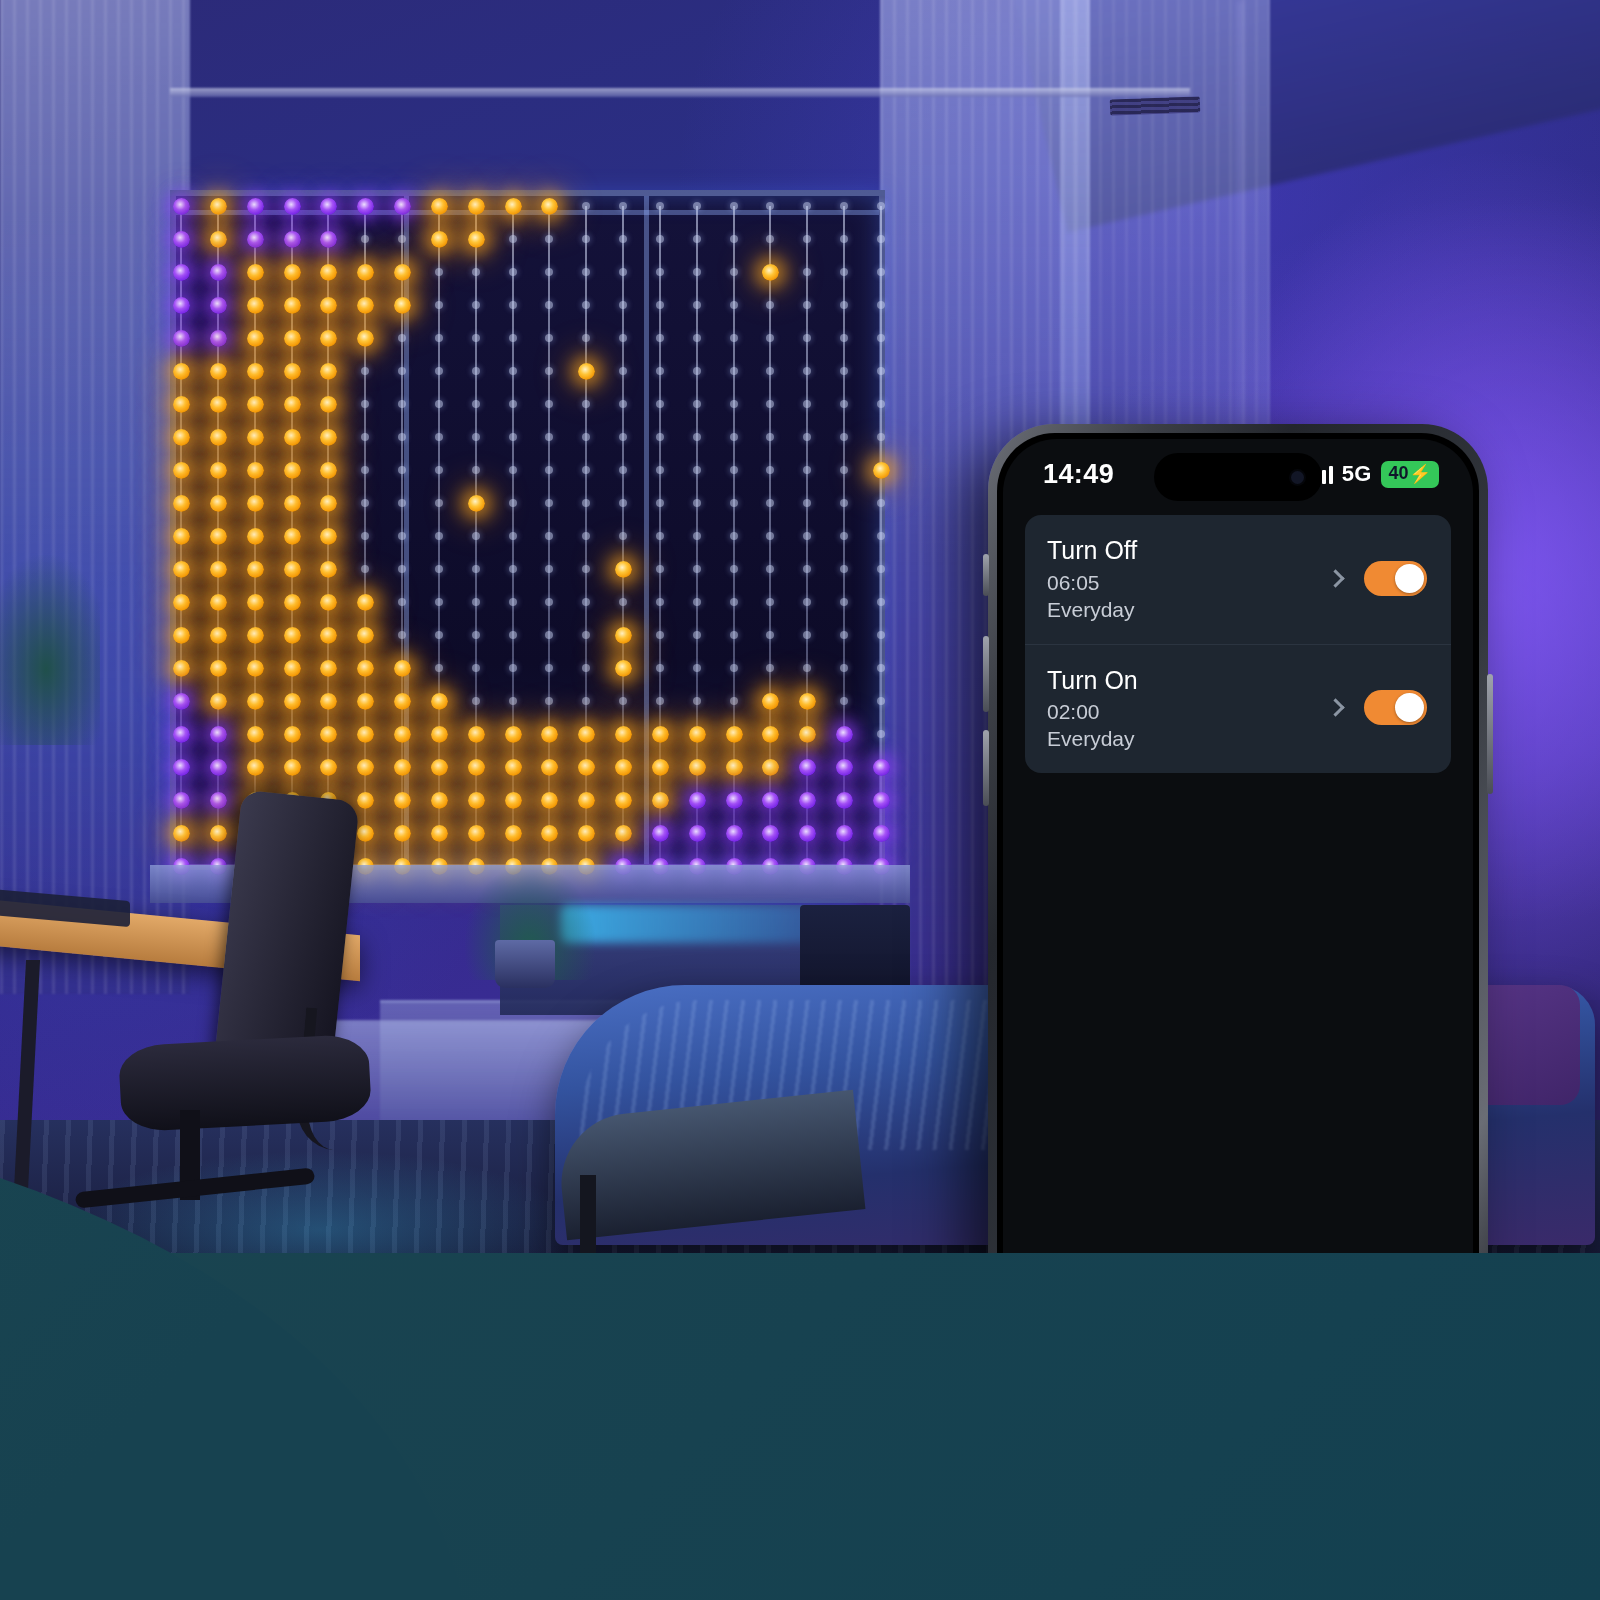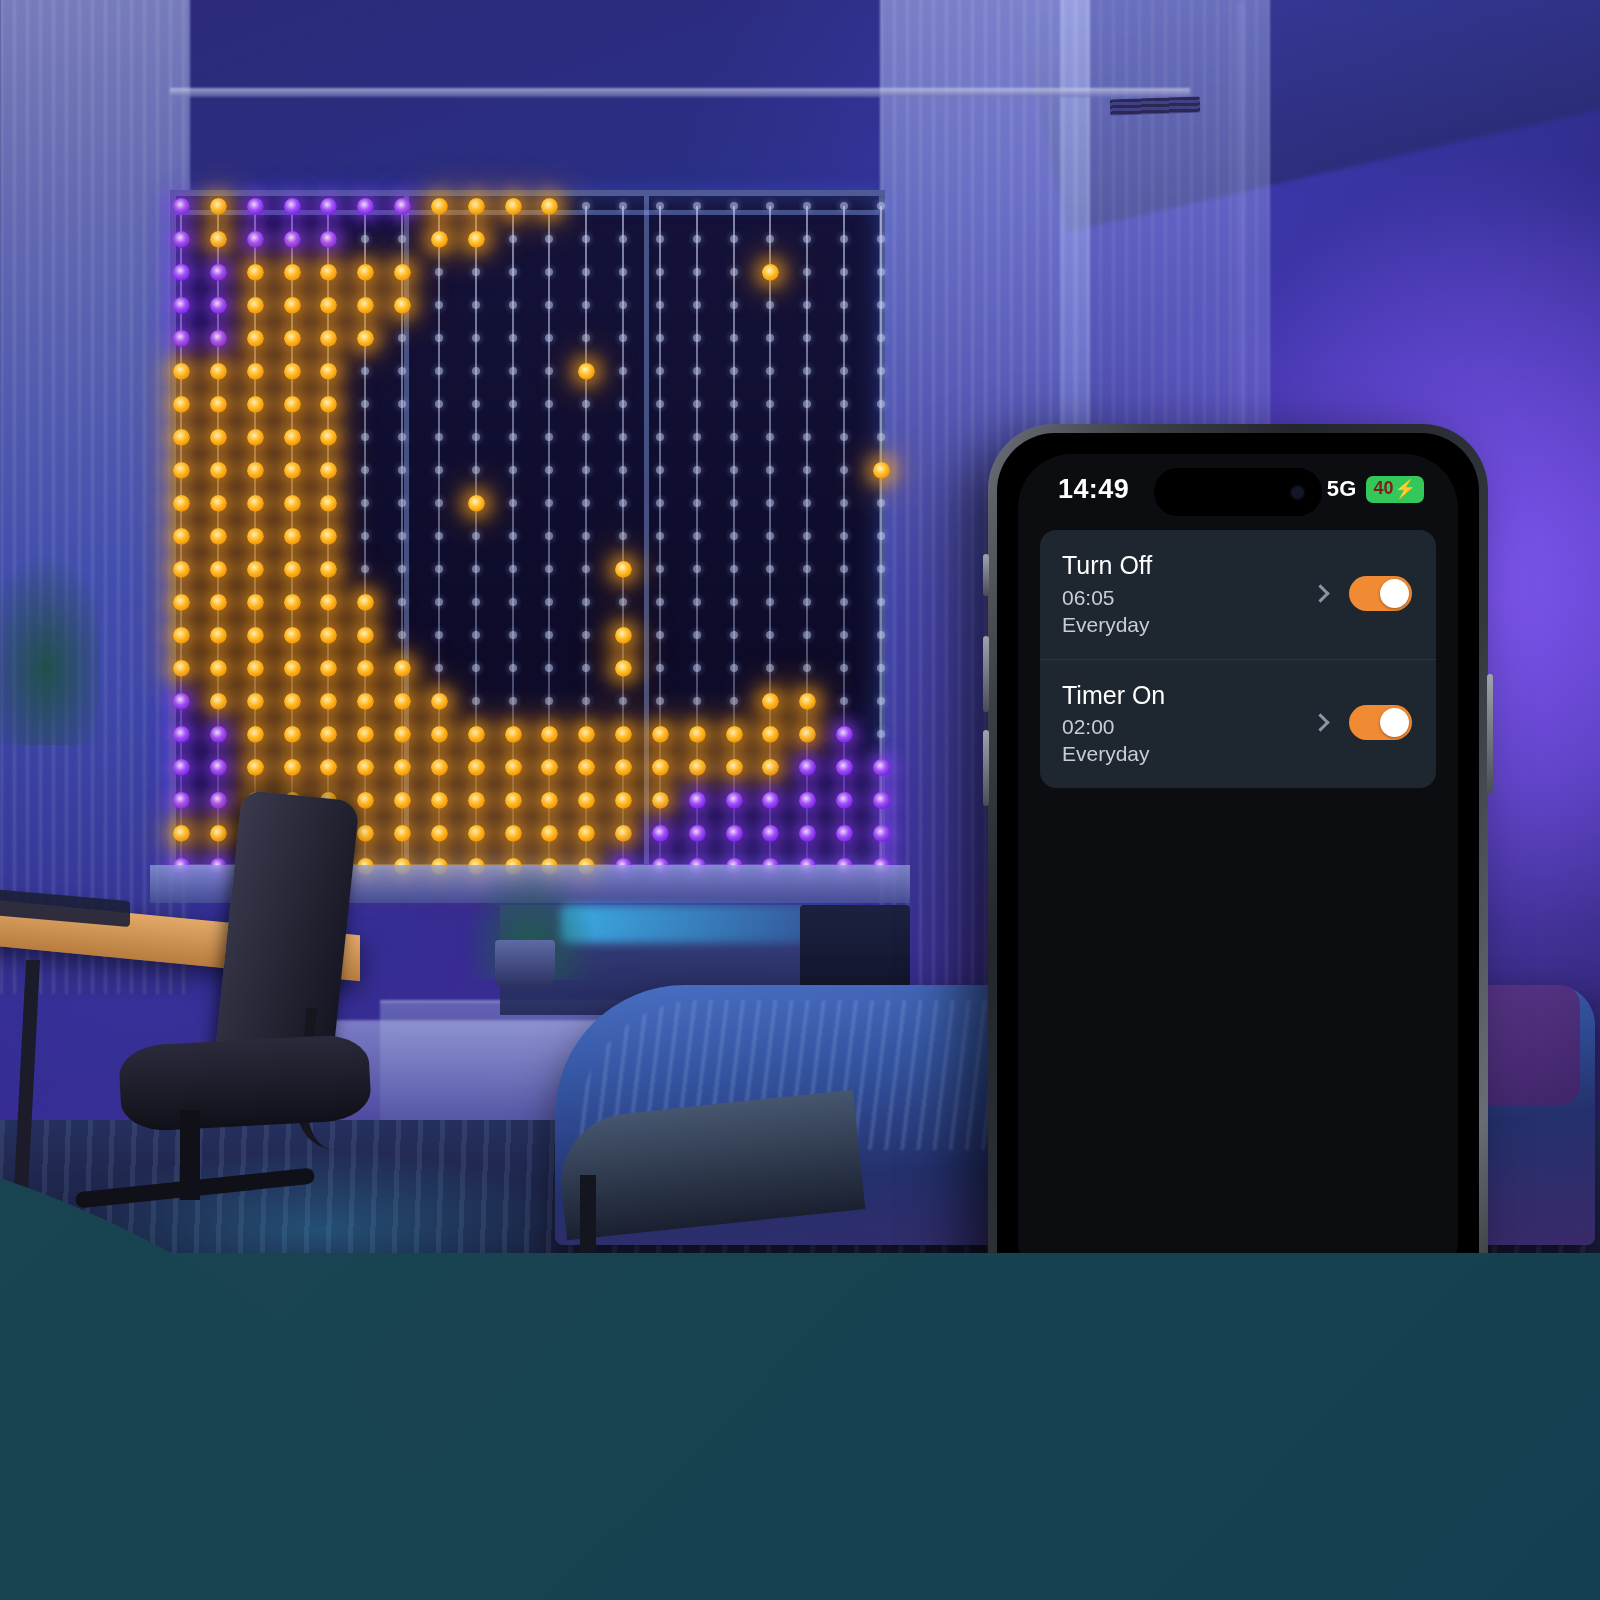--- a/index.html
+++ b/index.html
@@ -208,21 +208,21 @@
   
   .phone {
     position:absolute; left:988px; top:424px; width:500px; height:900px;
     border-radius:66px;
     background:linear-gradient(120deg,#6c6f77 0%,#3c3f46 16%,#23262c 30%,#33373e 60%,#6a6d75 88%,#2c2f35 100%);
     padding:9px;
     box-shadow:-24px 18px 60px rgba(0,0,0,.62);
   }
   .phone-inner {
     width:100%; height:100%; border-radius:58px;
-    background:#000; padding:21px; overflow:hidden;
+    background:#000; padding:6px; overflow:hidden;
   }
   .screen {
     width:100%; height:100%; border-radius:54px;
     background:#0b0d10; overflow:hidden; position:relative;
   }
   .side-btn {
     position:absolute; left:-5px; width:6px; border-radius:3px;
     background:linear-gradient(180deg,#9fa3ac,#4a4d55);
   }
   .side-btn.b1 { top:130px; height:42px; }
@@ -241,21 +241,21 @@
   .clock { font-size:27px; font-weight:700; letter-spacing:.4px; }
   .status-right { display:flex; align-items:center; gap:9px; }
   .bars { display:flex; align-items:flex-end; gap:3px; height:19px; }
   .bars i { display:block; width:4px; background:#fff; border-radius:1px; }
   .bars i:nth-child(1){ height:7px; }
   .bars i:nth-child(2){ height:10px; }
   .bars i:nth-child(3){ height:14px; }
   .bars i:nth-child(4){ height:18px; }
   .net { font-size:22px; font-weight:600; letter-spacing:.2px; }
   .batt {
-    background:#34C759; color:#7f1d1d; font-weight:800; font-size:18px;
+    background:#34C759; color:#0f172a; font-weight:800; font-size:18px;
     border-radius:7px; padding:2px 7px 3px 8px; display:flex; align-items:center; gap:1px;
   }
   .dyn-island {
     position:absolute; left:50%; transform:translateX(-50%); top:14px;
     width:168px; height:48px; background:#000; border-radius:26px;
     display:flex; align-items:center; justify-content:flex-end; padding-right:18px;
   }
   .dyn-cam { width:13px; height:13px; border-radius:50%; background:#121626; box-shadow:0 0 0 2px #05060a; }
 
   
@@ -862,21 +862,21 @@
                 <div class="sched-rep">Everyday</div>
               </div>
               <div class="row-chevron"></div>
               <div class="toggle">
                   <div class="knob"></div>
                 </div>
             </div>
 
             <div class="sched-row">
               <div class="sched-text">
-                <div class="sched-title">Timer On</div>
+                <div class="sched-title">Turn On</div>
                 <div class="sched-time">02:00</div>
                 <div class="sched-rep">Everyday</div>
               </div>
               <div class="row-chevron"></div>
               <div class="toggle">
                   <div class="knob"></div>
                 </div>
             </div>
 
           </div>

